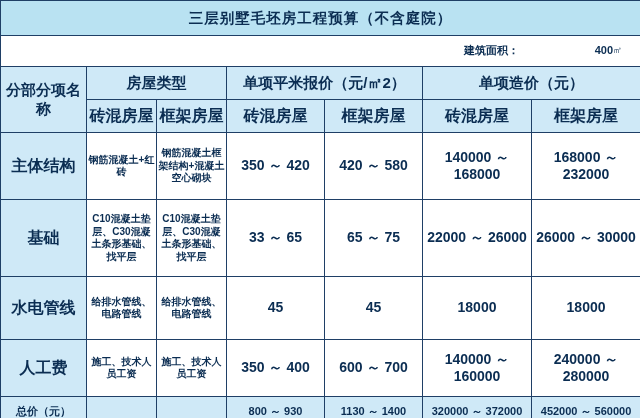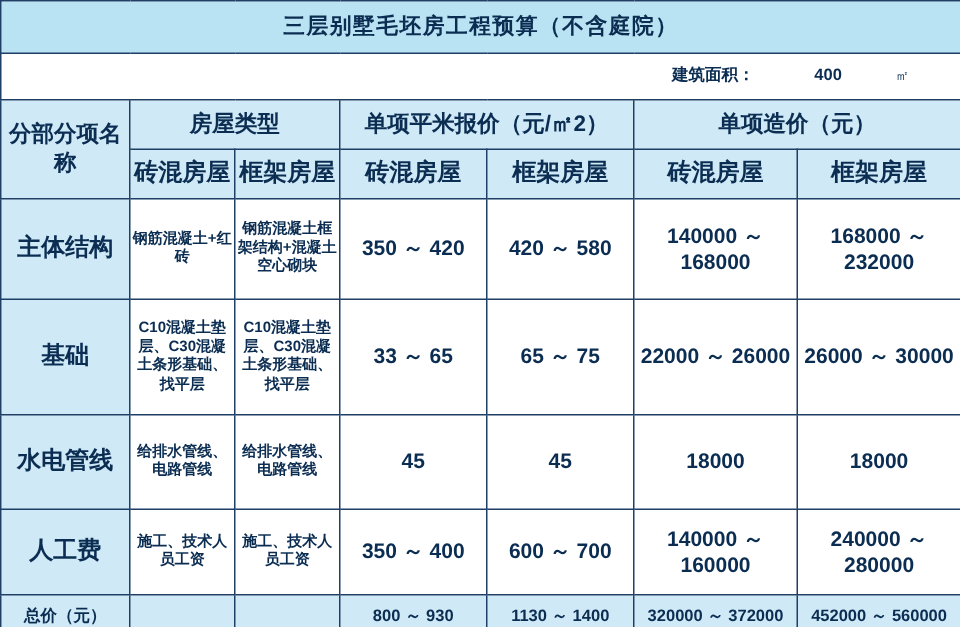--- a/index.html
+++ b/index.html
@@ -43,27 +43,27 @@
     font-size:11px;
     text-align:right;
     padding-right:6px;
     color:#0b2d52;
   }
   .area-inner{
     display:flex;
     justify-content:flex-end;
     align-items:center;
     gap:0px;
-    padding-right:20px;
+    padding-right:4px;
   }
   .area-label{margin-right:4px;}
   .area-value{
     display:inline-block;
     width:90px;
-    text-align:center;
+    text-align:right;
   }
   .area-unit{
     font-weight:normal;
     font-size:9px;
     width:22px;
     text-align:left;
   }
   .hdr1 td{
     background:#cfe9f7;
     height:28px;

